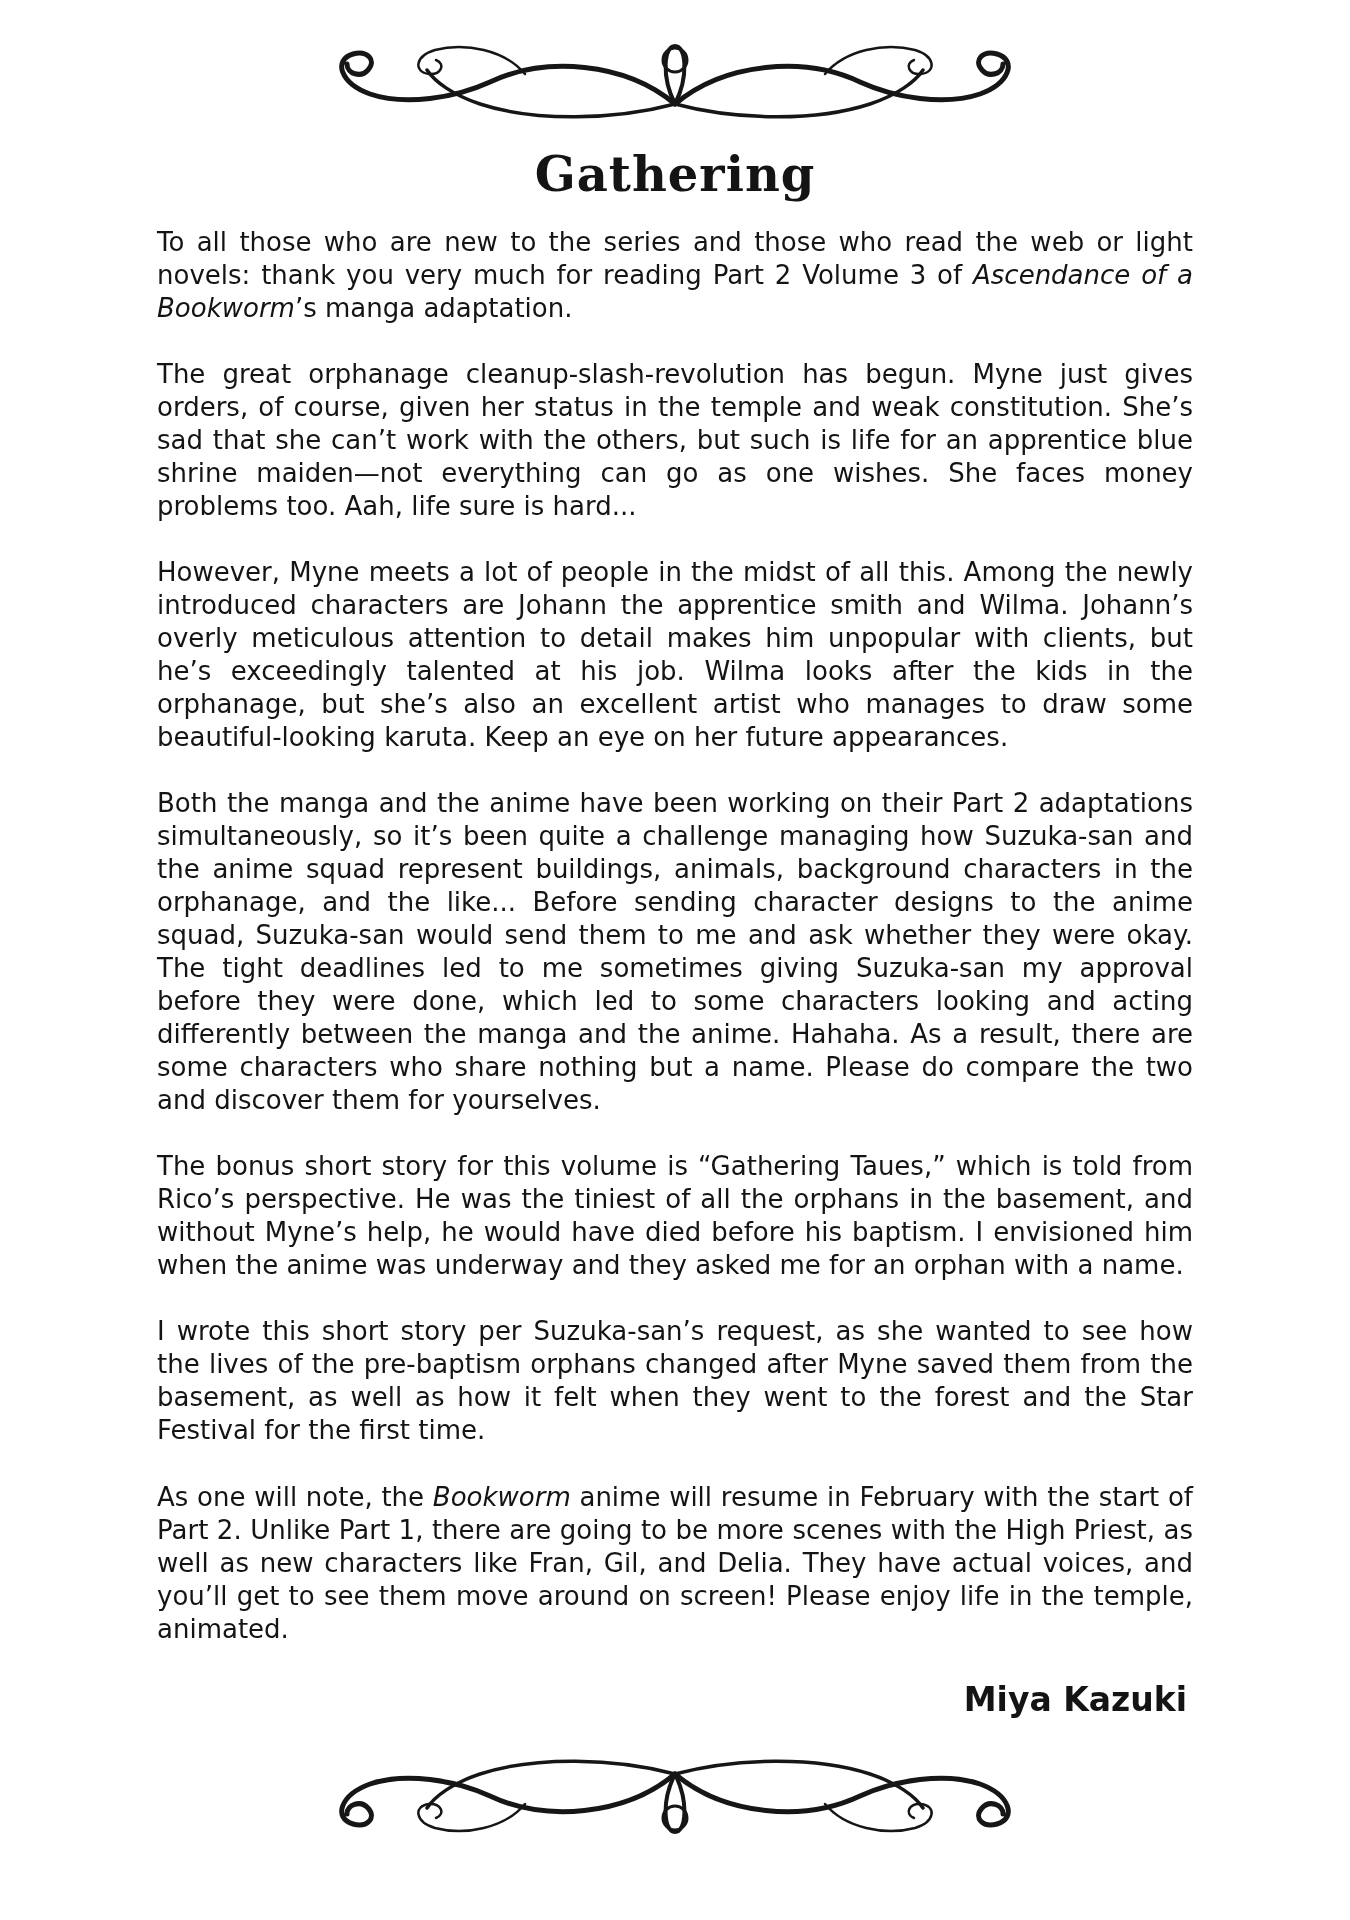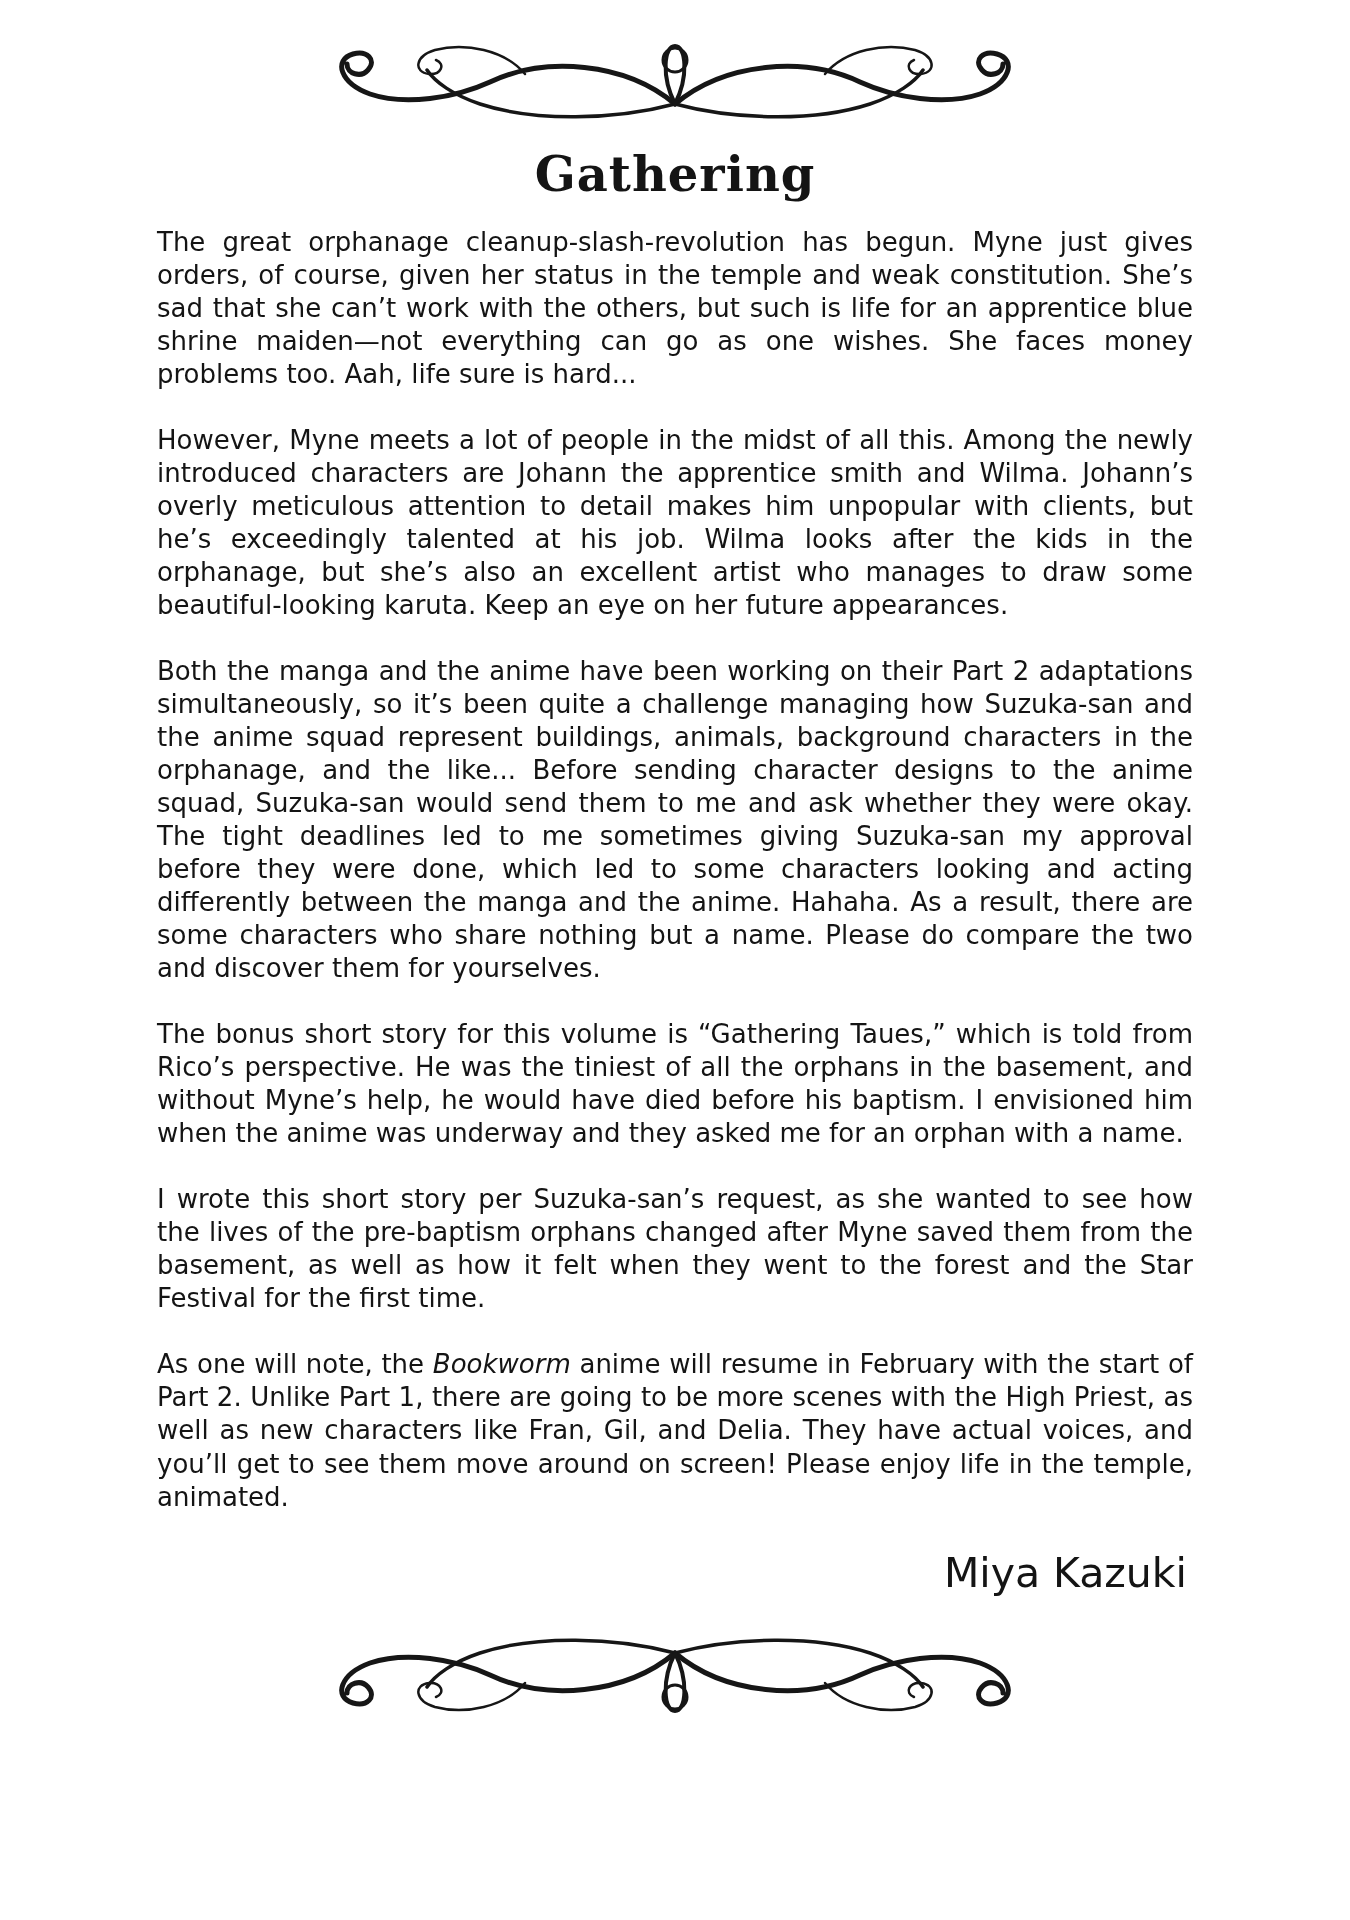--- a/index.html
+++ b/index.html
@@ -40,22 +40,22 @@
     text-justify: inter-word;
   }
   .content p.para {
     margin: 0 0 33px 0;
   }
   .content em {
     font-style: italic;
   }
   .signature {
     text-align: right;
-    font-weight: normal;
-    font-size: 41px;
+    font-weight: bold;
+    font-size: 33px;
     margin: 2px 6px 8px 0;
   }
 </style>
 </head>
 <body>
 
 <div class="page">
 
   <svg class="flourish top-flourish" width="760" height="110" viewBox="0 0 760 110" aria-hidden="true">
     <defs>
@@ -70,20 +70,21 @@
         <circle stroke-width="3" cx="380" cy="26" r="12"></circle>
       </g>
     </defs>
     <use href="#flourish-art"></use>
   </svg>
 
   <h1 class="title">Gathering</h1>
 
   <div class="content">
     <div id="paragraphs">
+        <p class="para"><span>To all those who are new to the series and those who read the web or light novels: thank you very much for reading Part 2 Volume 3 of </span><em>Ascendance of a Bookworm</em><span>’s manga adaptation.</span></p>
         <p class="para"><span>The great orphanage cleanup-slash-revolution has begun. Myne just gives orders, of course, given her status in the temple and weak constitution. She’s sad that she can’t work with the others, but such is life for an apprentice blue shrine maiden—not everything can go as one wishes. She faces money problems too. Aah, life sure is hard...</span></p>
         <p class="para"><span>However, Myne meets a lot of people in the midst of all this. Among the newly introduced characters are Johann the apprentice smith and Wilma. Johann’s overly meticulous attention to detail makes him unpopular with clients, but he’s exceedingly talented at his job. Wilma looks after the kids in the orphanage, but she’s also an excellent artist who manages to draw some beautiful-looking karuta. Keep an eye on her future appearances.</span></p>
         <p class="para"><span>Both the manga and the anime have been working on their Part 2 adaptations simultaneously, so it’s been quite a challenge managing how Suzuka-san and the anime squad represent buildings, animals, background characters in the orphanage, and the like... Before sending character designs to the anime squad, Suzuka-san would send them to me and ask whether they were okay. The tight deadlines led to me sometimes giving Suzuka-san my approval before they were done, which led to some characters looking and acting differently between the manga and the anime. Hahaha. As a result, there are some characters who share nothing but a name. Please do compare the two and discover them for yourselves.</span></p>
         <p class="para"><span>The bonus short story for this volume is “Gathering Taues,” which is told from Rico’s perspective. He was the tiniest of all the orphans in the basement, and without Myne’s help, he would have died before his baptism. I envisioned him when the anime was underway and they asked me for an orphan with a name.</span></p>
         <p class="para"><span>I wrote this short story per Suzuka-san’s request, as she wanted to see how the lives of the pre-baptism orphans changed after Myne saved them from the basement, as well as how it felt when they went to the forest and the Star Festival for the first time.</span></p>
         <p class="para"><span>As one will note, the </span><em>Bookworm</em><span> anime will resume in February with the start of Part 2. Unlike Part 1, there are going to be more scenes with the High Priest, as well as new characters like Fran, Gil, and Delia. They have actual voices, and you’ll get to see them move around on screen! Please enjoy life in the temple, animated.</span></p>
       </div>
     <div class="signature">Miya Kazuki</div>
   </div>
 

